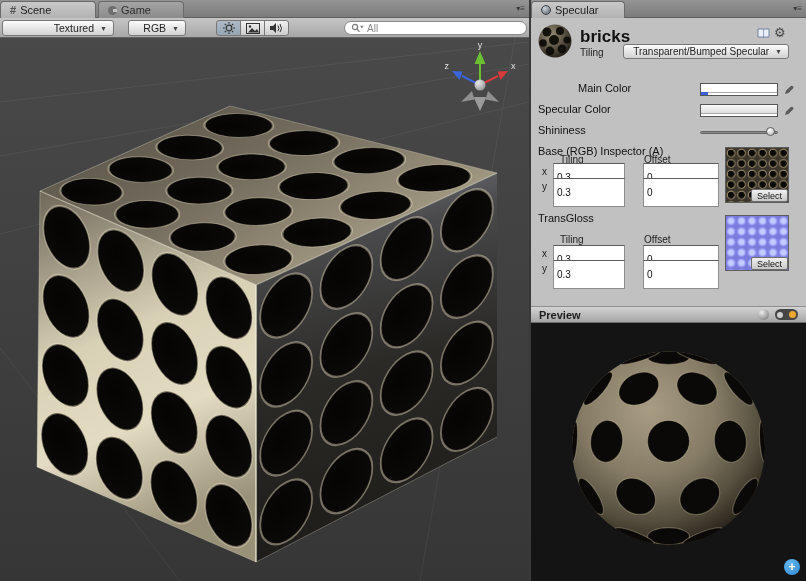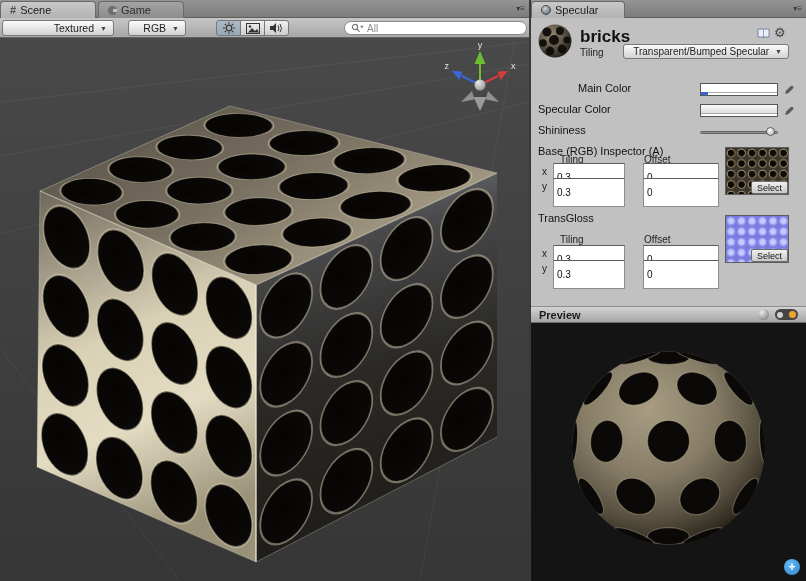--- a/index.html
+++ b/index.html
@@ -46,21 +46,21 @@
   .field { position:absolute; height:29px; background:#fff; border:1px solid #8d8d8d; border-top-color:#5c5c5c;
            font-size:10px; padding:0 3px; color:#111; font-family:"Liberation Sans", sans-serif; }
   input.field { outline:none; }
   .swatch { position:absolute; width:78px; height:13px; border:1px solid #565656; background:#fff; cursor:pointer; }
   .swatch .alpha { position:absolute; left:0; right:0; bottom:0; height:3px; background:#fff; border-top:1px solid #aaa; }
   .swatch .alpha-blue { position:absolute; left:0; bottom:0; width:7px; height:3px; background:#3a62d8; }
   .swatch.spec { background:linear-gradient(#fbfbfb,#d4d4d4); }
   .slider-track { position:absolute; width:78px; height:3px; background:#8c8c8c; border:1px solid #636363; border-radius:2px; }
   .slider-thumb { position:absolute; width:9px; height:9px; border-radius:50%;
                   background:radial-gradient(circle at 35% 30%, #fbfbfb, #b5b5b5); border:1px solid #5e5e5e; cursor:pointer; }
-  .thumb { position:absolute; width:64px; height:48px; border:1px solid #5d5d5d; cursor:pointer; }
+  .thumb { position:absolute; width:64px; height:56px; border:1px solid #5d5d5d; cursor:pointer; }
   .thumb-base { background-color:#3c352b;
     background-image:radial-gradient(circle at 5px 5px, #0b0907 3.1px, rgba(198,178,130,0.8) 3.7px, #3c352b 4.8px);
     background-size:10.5px 10.5px; }
   .thumb-normal { background-color:#8585ea;
     background-image:radial-gradient(circle at 5px 5px, #c3ccff 2.4px, #8c8cf2 4.2px, #7b7bdc 5px);
     background-size:10.5px 10.5px; }
   .select-btn { position:absolute; right:0; bottom:0; height:13px; padding:0 5px; font-size:9px;
                 display:flex; align-items:center; background:linear-gradient(#f0f0f0,#c8c8c8);
                 border:1px solid #6d6d6d; border-radius:2px; color:#111; cursor:pointer; }
   #preview-bar { position:absolute; left:0; top:306px; width:275px; height:17px;

